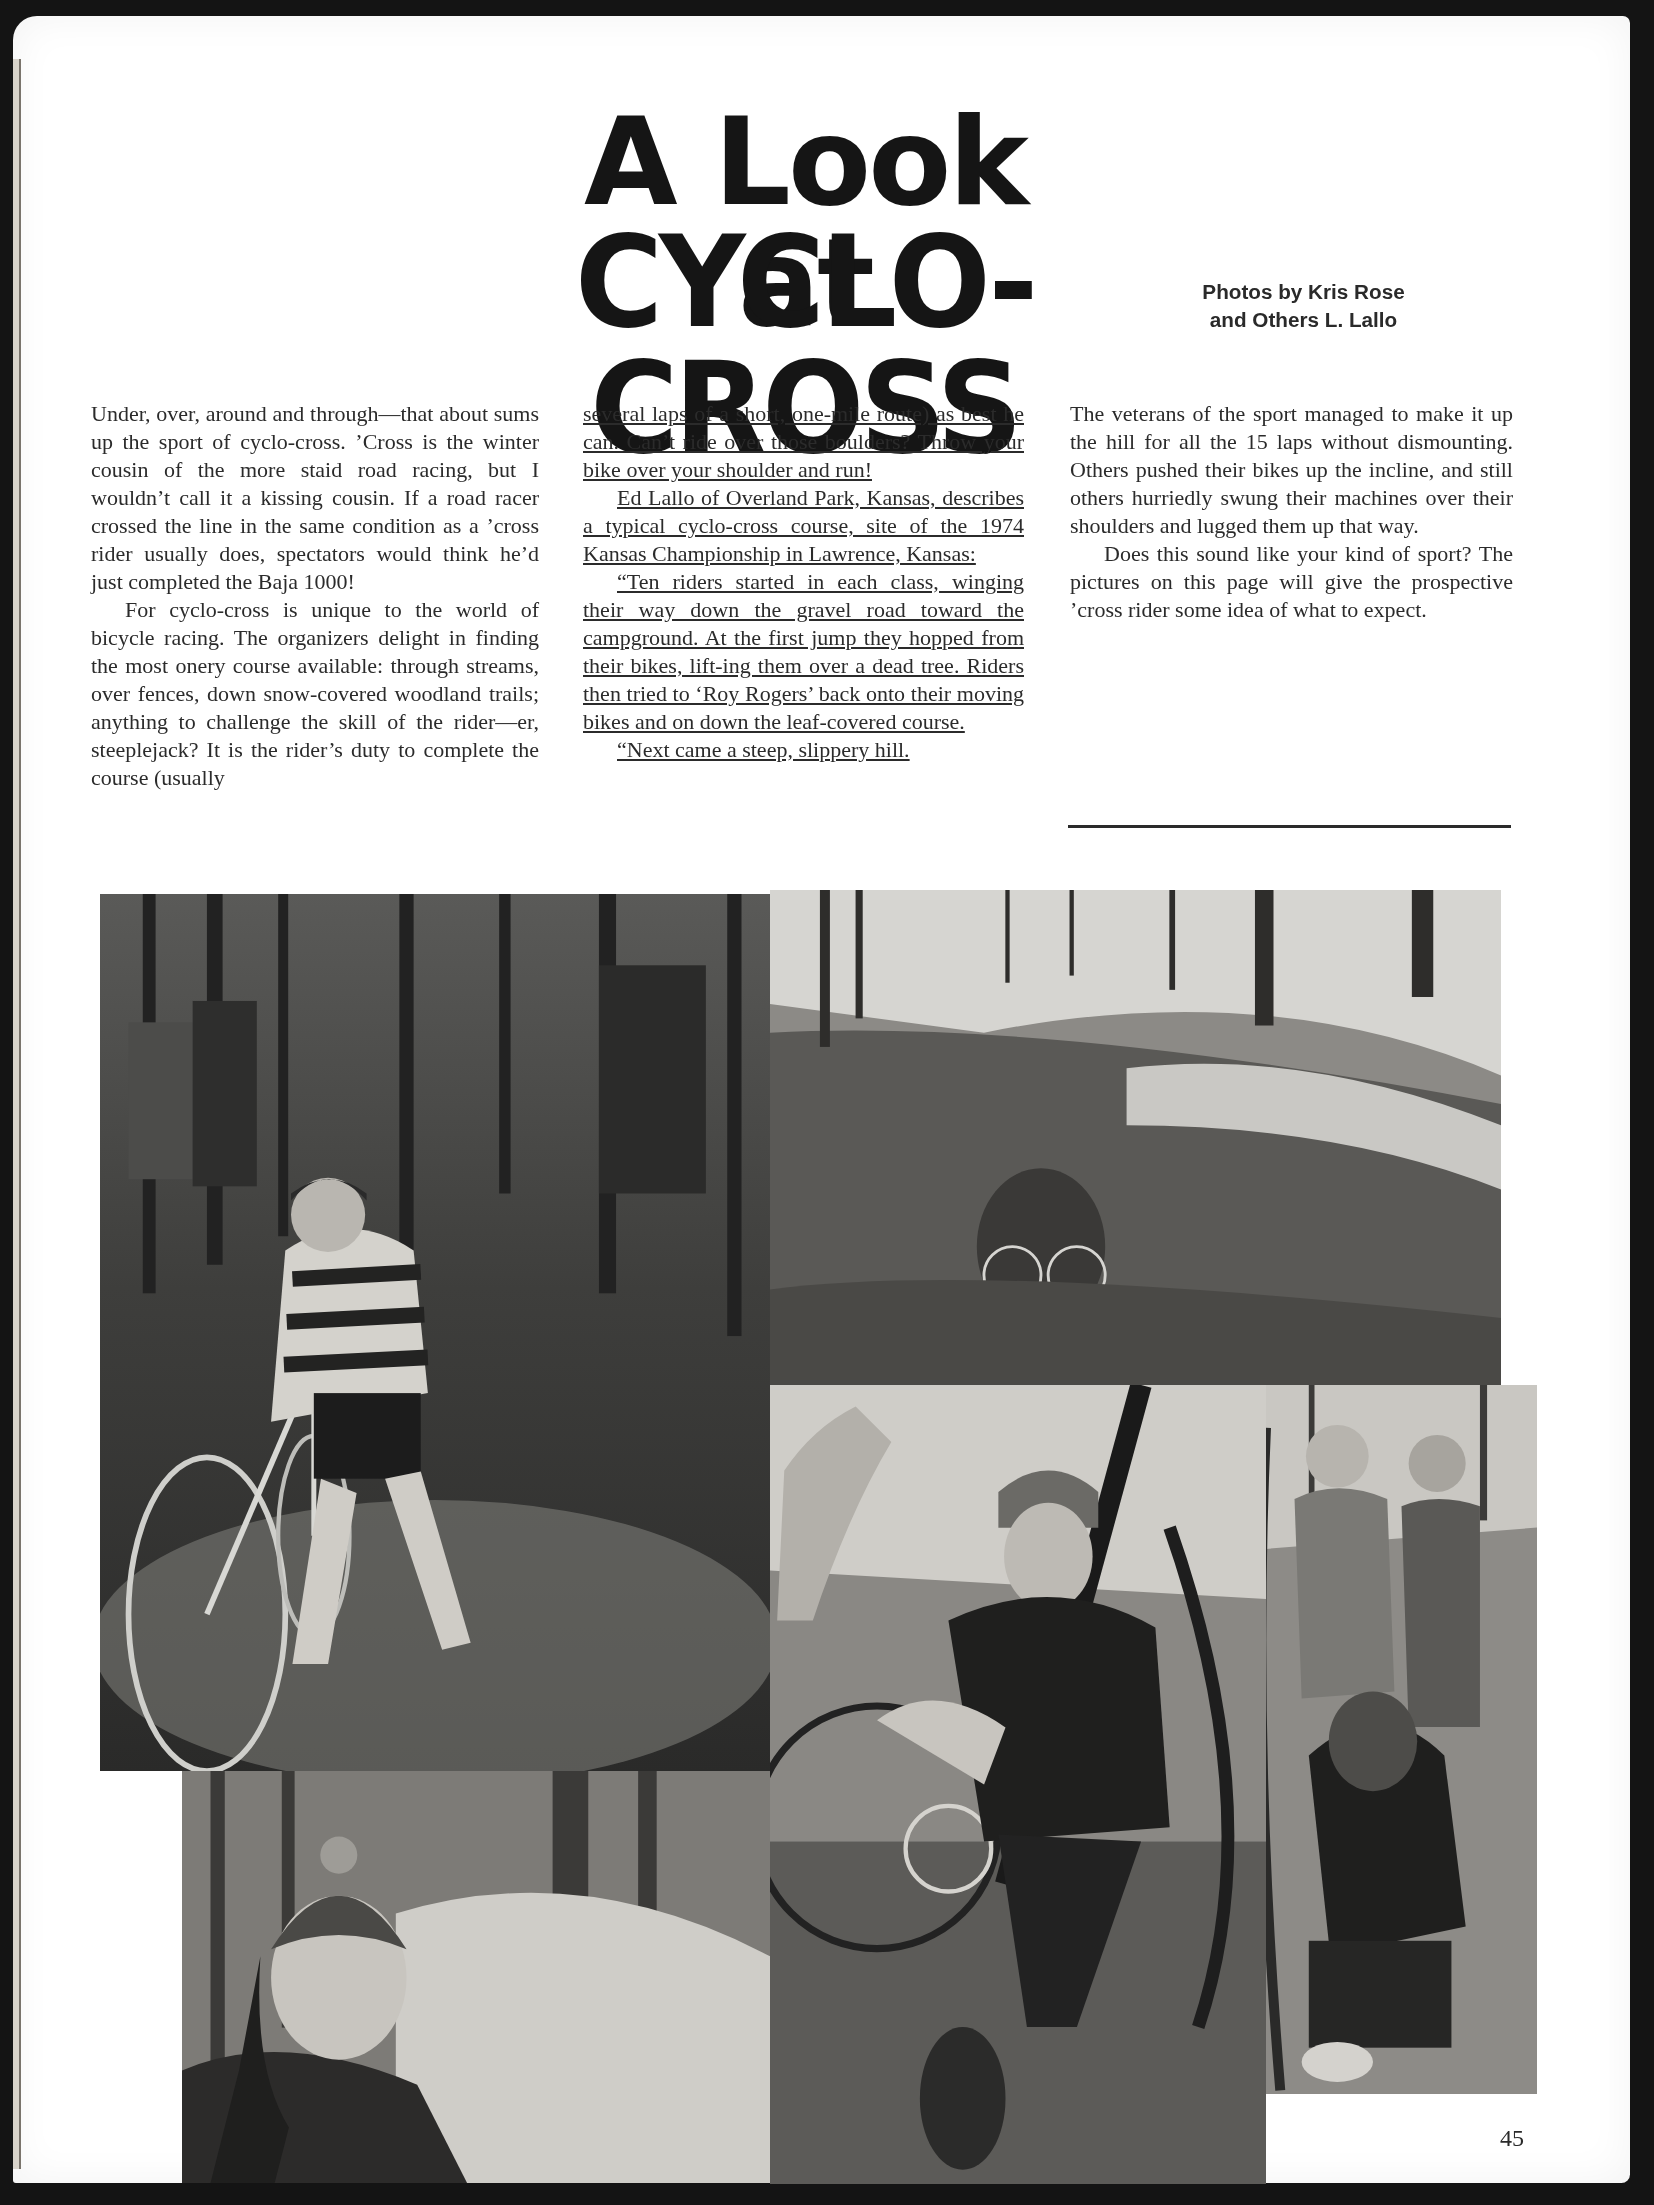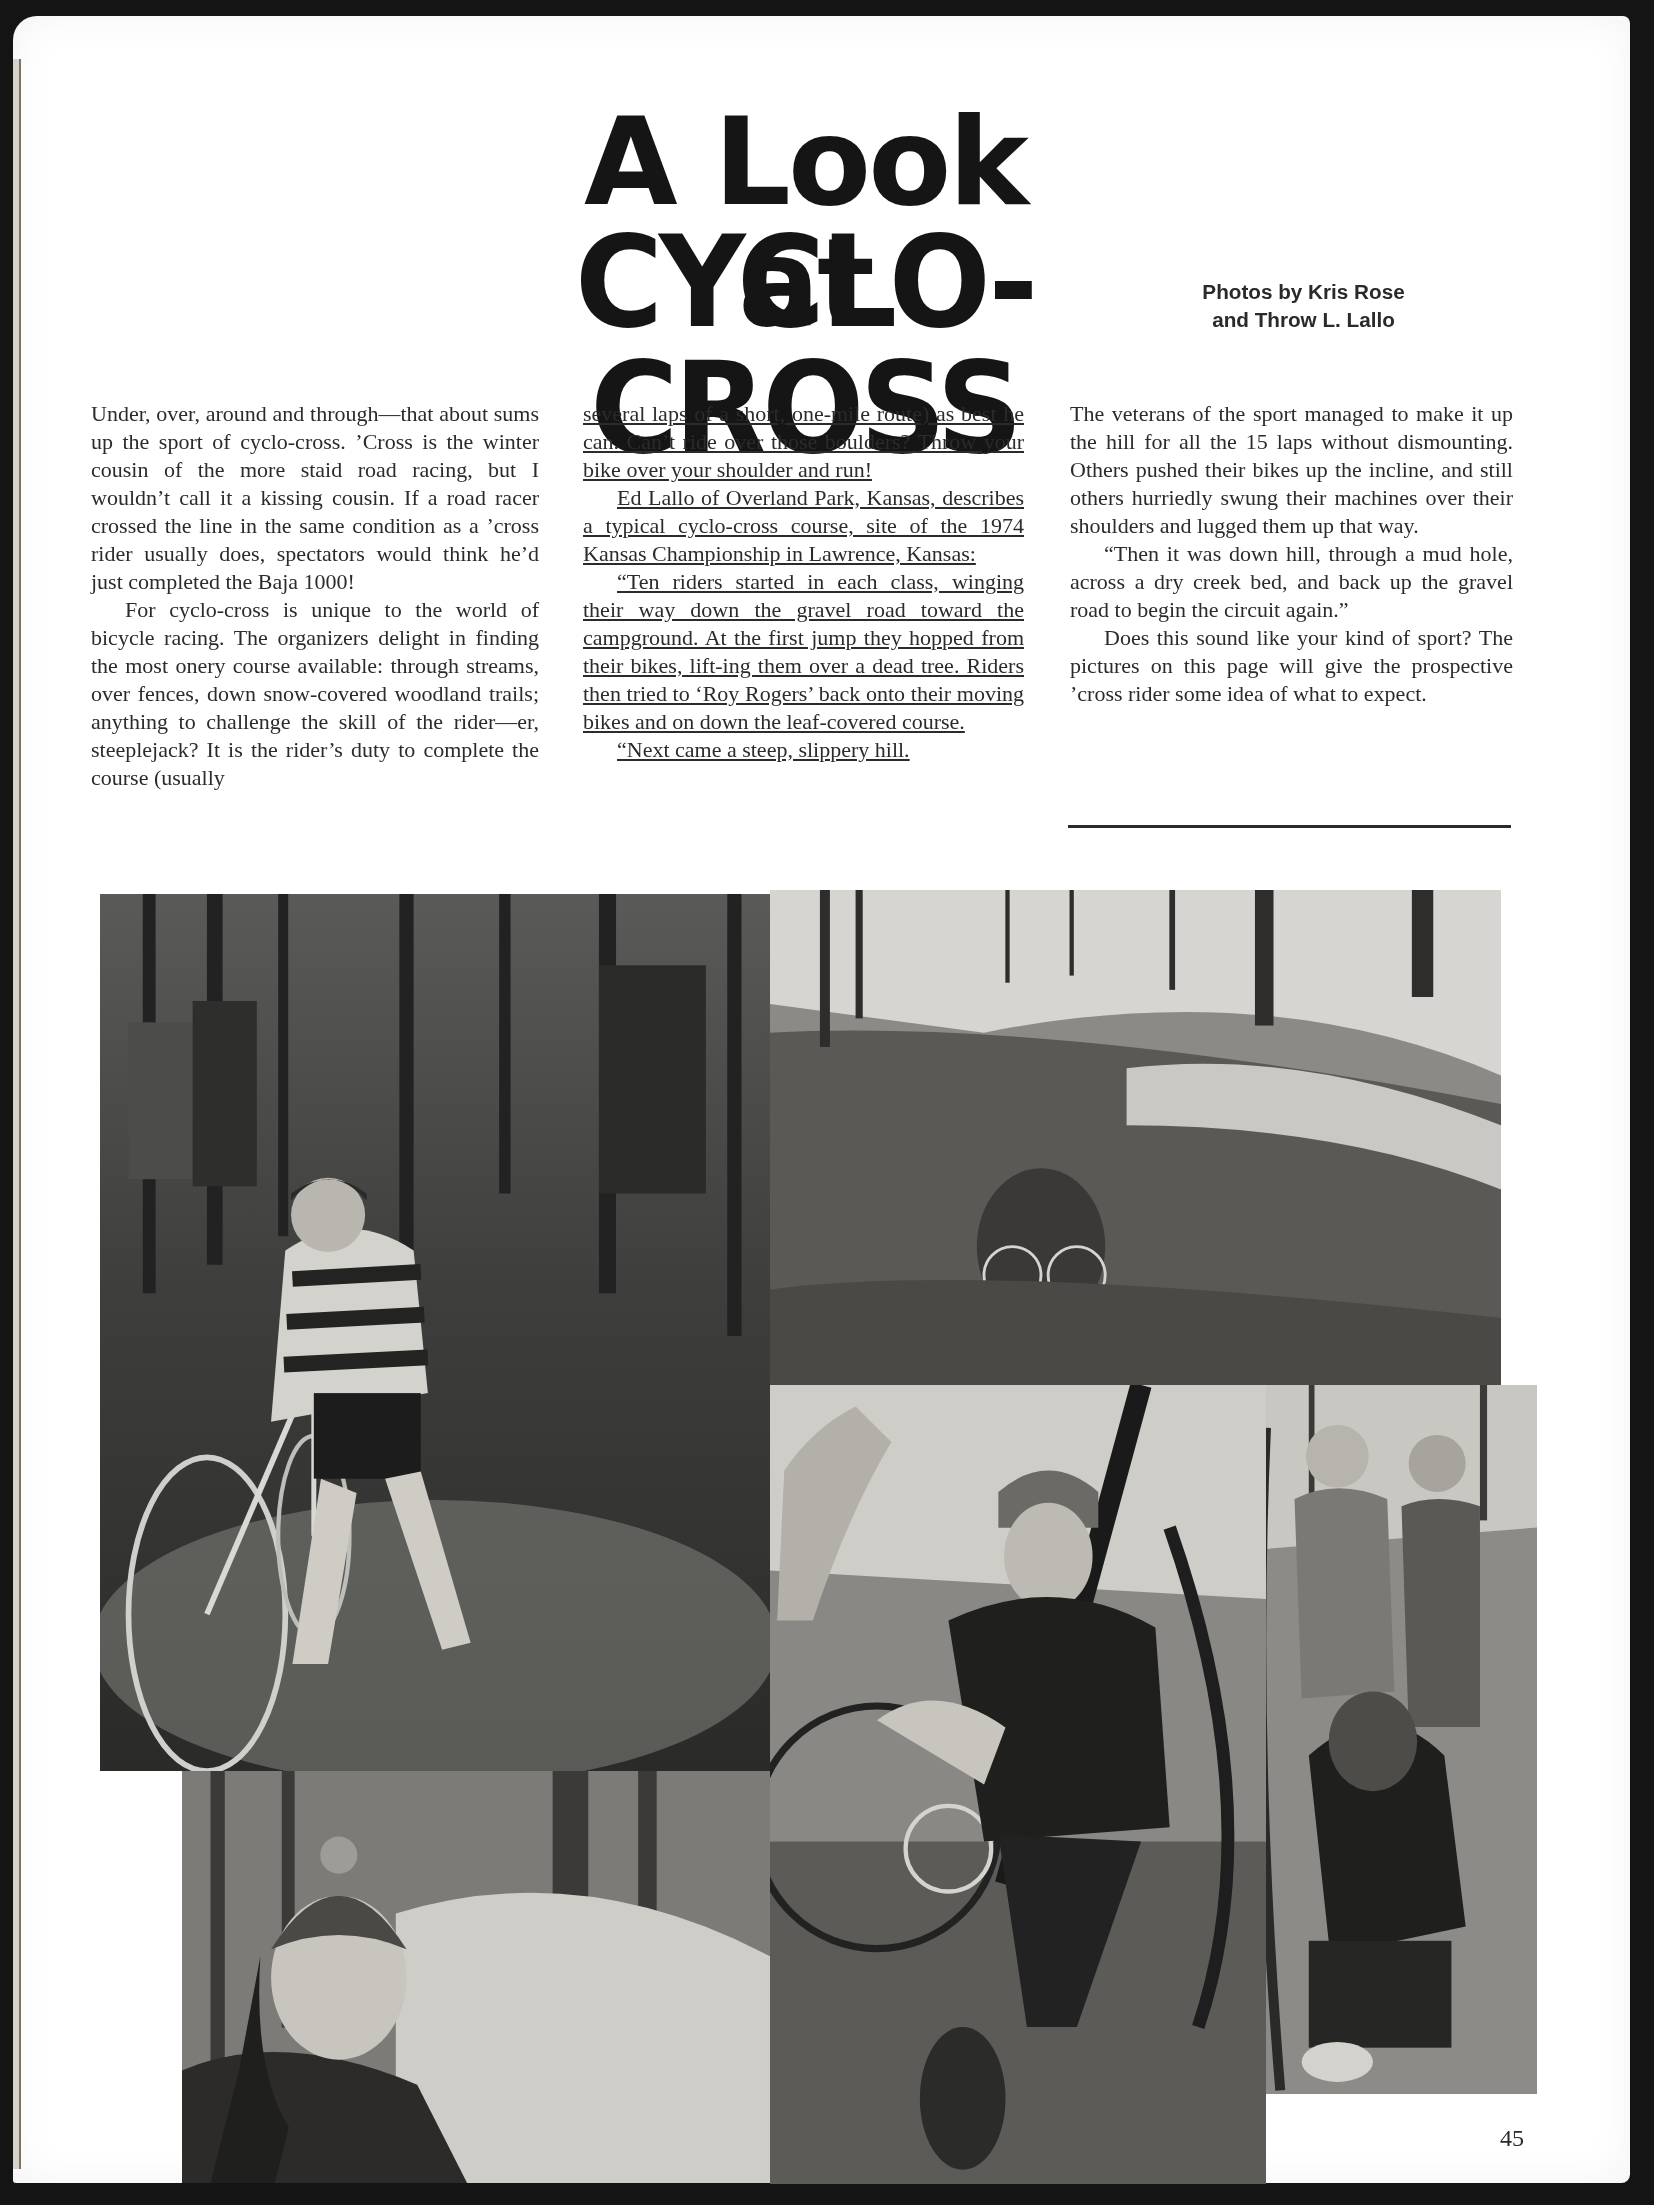--- a/index.html
+++ b/index.html
@@ -58,38 +58,37 @@
 <body>
 
 <div class="page">
   <div class="binding"></div>
 
   <div class="headline hl1">A Look at</div>
   <div class="headline hl2">CYCLO-CROSS</div>
 
   <div class="credits">
     <div>Photos by Kris Rose</div>
-    <div>and Throw L. Lallo</div>
+    <div>and Others L. Lallo</div>
   </div>
 
   <div class="col c1">
     <p>Under, over, around and through—that about sums up the sport of cyclo-cross. ’Cross is the winter cousin of the more staid road racing, but I wouldn’t call it a kissing cousin. If a road racer crossed the line in the same condition as a ’cross rider usually does, spectators would think he’d just completed the Baja 1000!</p>
     <p class="indent">For cyclo-cross is unique to the world of bicycle racing. The organizers delight in finding the most onery course available: through streams, over fences, down snow-covered woodland trails; anything to challenge the skill of the rider—er, steeplejack? It is the rider’s duty to complete the course (usually</p>
   </div>
 
   <div class="col c2">
     <p>several laps of a short, one-mile route) as best he can. Can’t ride over those boulders? Throw your bike over your shoulder and run!</p>
     <p class="indent">Ed Lallo of Overland Park, Kansas, describes a typical cyclo-cross course, site of the 1974 Kansas Championship in Lawrence, Kansas:</p>
     <p class="indent">“Ten riders started in each class, winging their way down the gravel road toward the campground. At the first jump they hopped from their bikes, lift-ing them over a dead tree. Riders then tried to ‘Roy Rogers’ back onto their moving bikes and on down the leaf-covered course.</p>
     <p class="indent">“Next came a steep, slippery hill.</p>
   </div>
 
   <div class="col c3">
     <p>The veterans of the sport managed to make it up the hill for all the 15 laps without dismounting. Others pushed their bikes up the incline, and still others hurriedly swung their machines over their shoulders and lugged them up that way.</p>
-    <p class="indent">“Then it was down hill, through a mud hole, across a dry creek bed, and back up the gravel road to begin the circuit again.”</p>
     <p class="indent">Does this sound like your kind of sport? The pictures on this page will give the prospective ’cross rider some idea of what to expect.</p>
   </div>
 
   <div class="rule"></div>
 
   <div class="photo p1">
     <svg viewBox="0 0 940 1230" preserveAspectRatio="none">
       <defs>
         <linearGradient id="g1" x1="0" y1="0" x2="0" y2="1">
           <stop offset="0" stop-color="#5a5a58"></stop>

